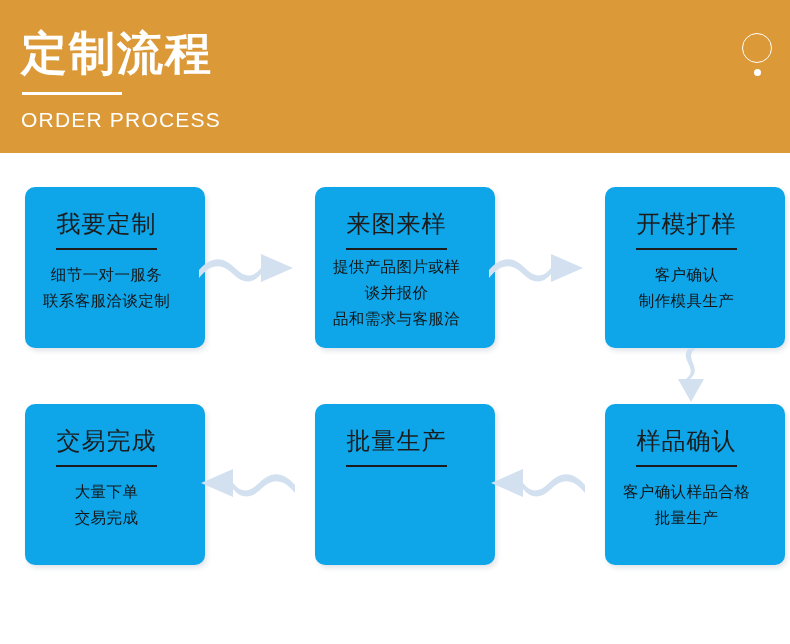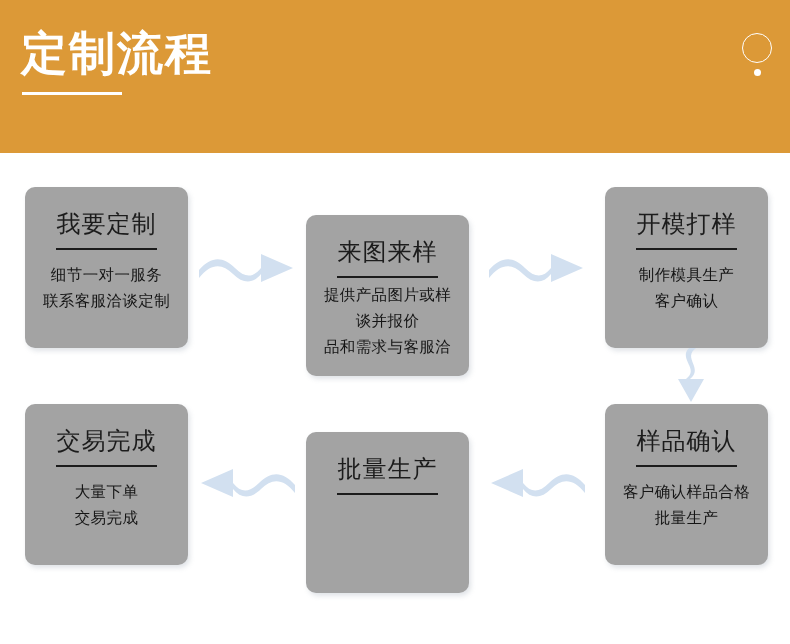--- a/index.html
+++ b/index.html
@@ -71,23 +71,23 @@
     top: 69px;
     width: 7px;
     height: 7px;
     background: #ffffff;
     border-radius: 50%;
   }
 
   
   .card {
     position: absolute;
-    width: 163px;
+    width: 180px;
     height: 161px;
-    background: #a3a3a3;
+    background: #0ea5e9;
     border-radius: 10px;
     box-shadow: 2px 3px 5px rgba(120,130,150,0.22);
     box-sizing: border-box;
   }
   .card-title {
     position: absolute;
     left: 0;
     top: 21px;
     width: 163px;
     text-align: center;
@@ -116,41 +116,42 @@
     letter-spacing: 0.4px;
   }
   .card-body.three-line {
     top: 67px;
     text-align: center;
   }
 
   .card-r1 { top: 187px; }
   .card-r2 { top: 404px; }
   .col-1 { left: 25px; }
-  .col-2 { left: 306px; margin-top: 28px; }
+  .col-2 { left: 315px; }
   .col-3 { left: 605px; }
 
   
   .arrow {
     position: absolute;
   }
   .arrow svg { display: block; }
 
   .arrow-h1 { left: 197px; top: 248px; }
   .arrow-h2 { left: 487px; top: 248px; }
   .arrow-down { left: 663px; top: 348px; }
   .arrow-h3 { left: 487px; top: 463px; }
   .arrow-h4 { left: 197px; top: 463px; }
 </style>
 </head>
 <body>
 
 <div class="banner">
   <div class="banner-title">定制流程</div>
   <div class="banner-rule"></div>
+  <div class="banner-sub">ORDER PROCESS</div>
   <div class="banner-circle"></div>
   <div class="banner-dot"></div>
 </div>
 
 <div class="card card-r1 col-1">
   <div class="card-title">我要定制</div>
   <div class="card-rule"></div>
   <div class="card-body">
     <div>细节一对一服务</div>
     <div>联系客服洽谈定制</div>
@@ -164,22 +165,22 @@
     <div>提供产品图片或样</div>
     <div>谈并报价</div>
     <div>品和需求与客服洽</div>
   </div>
 </div>
 
 <div class="card card-r1 col-3">
   <div class="card-title">开模打样</div>
   <div class="card-rule"></div>
   <div class="card-body">
+    <div>客户确认</div>
     <div>制作模具生产</div>
-    <div>客户确认</div>
   </div>
 </div>
 
 <div class="card card-r2 col-1">
   <div class="card-title">交易完成</div>
   <div class="card-rule"></div>
   <div class="card-body">
     <div>大量下单</div>
     <div>交易完成</div>
   </div>

